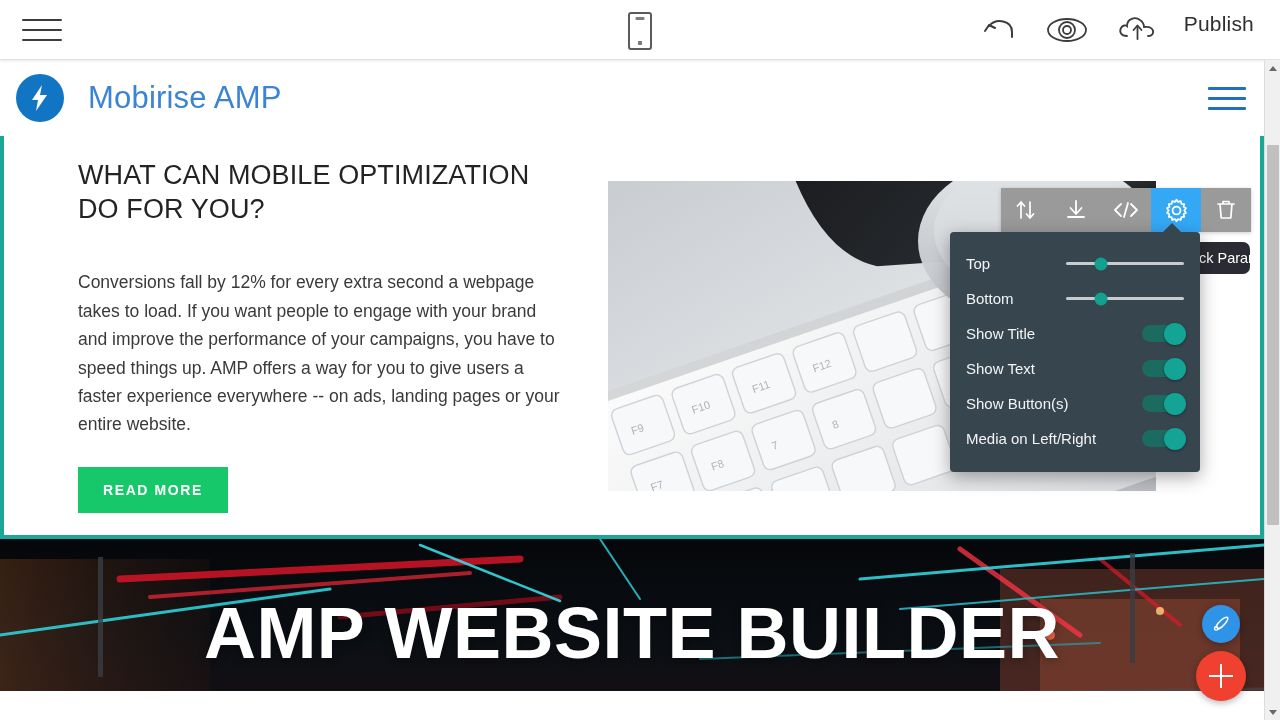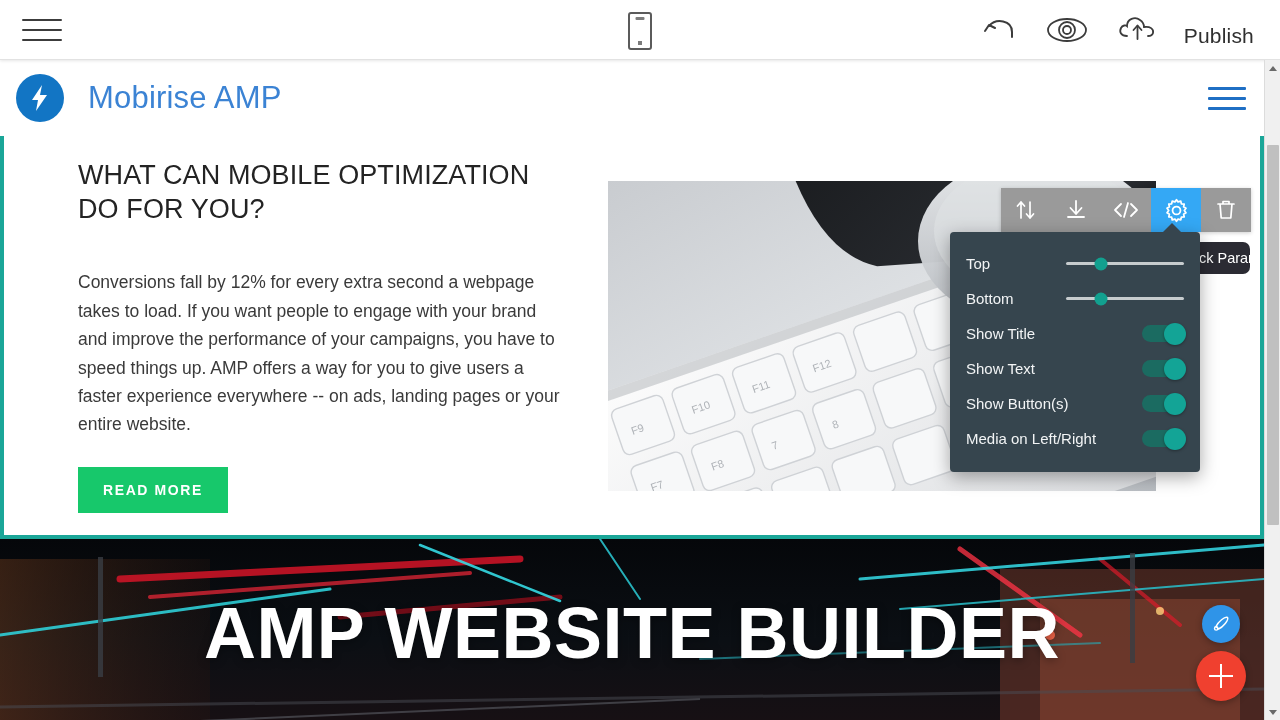--- a/index.html
+++ b/index.html
@@ -42,21 +42,21 @@
     position: absolute; bottom: 3px; left: 50%; transform: translateX(-50%);
     width: 4px; height: 4px; background: #7d7d7d;
   }
 
   .appbar-right {
     position: absolute; right: 26px; top: 0; height: 60px;
     display: flex; align-items: center; gap: 28px;
   }
   .icon-btn { cursor: pointer; display: flex; align-items: center; }
   .publish-wrap {
-    display: flex; align-items: flex-end; gap: 24px; cursor: pointer;
+    display: flex; align-items: flex-start; gap: 24px; cursor: pointer;
   }
   .publish-label { font-size: 21px; color: #2f2f2f; letter-spacing: .2px; }
 
   
   .canvas {
     position: absolute; top: 60px; left: 0;
     width: 1264px; height: 660px;
     background: #fff; overflow: hidden;
   }
 
@@ -117,21 +117,21 @@
   }
   .col-media {
     width: 548px; height: 310px; margin-left: 4px;
     position: relative; overflow: hidden;
     background: #d6d8da;
   }
   .kb { position: absolute; inset: 0; }
 
   
   .hero {
-    position: relative; height: 182px; overflow: hidden;
+    position: relative; height: 152px; overflow: hidden;
     background: #d946ef;
   }
   .hero-photo { position: absolute; inset: 0; }
   .hero-title {
     position: absolute; left: 0; right: 0; top: 56px;
     text-align: center; color: #fff;
     font-size: 72px; font-weight: bold; letter-spacing: .5px;
     line-height: 1.06;
     text-shadow: 0 2px 10px rgba(0,0,0,.35);
   }

